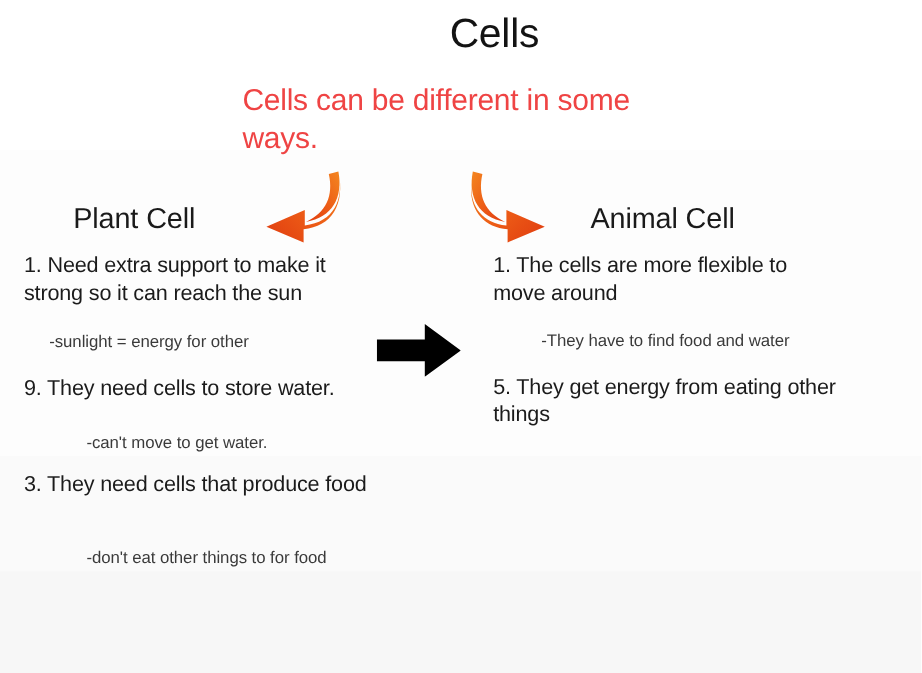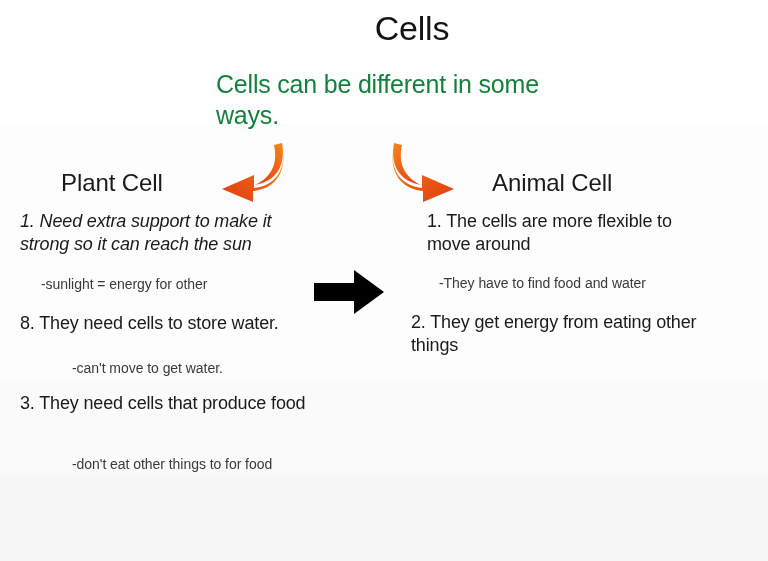--- a/index.html
+++ b/index.html
@@ -54,26 +54,26 @@
     text-align: center;
     font-size: 34px;
     line-height: 40px;
     color: #131313;
     letter-spacing: -0.2px;
     padding-left: 28px;
   }
 
   .subtitle {
     position: absolute;
-    left: 216px;
+    left: 202px;
     top: 69px;
     width: 330px;
     font-size: 25px;
     line-height: 31px;
-    color: #15803d;
+    color: #ef4444;
     letter-spacing: -0.2px;
   }
 
   
   .col-heading {
     position: absolute;
     font-size: 24px;
     line-height: 30px;
     color: #1a1a1a;
     letter-spacing: -0.1px;
@@ -97,29 +97,29 @@
     margin: 0;
   }
   .subpoint {
     font-size: 14px;
     line-height: 18px;
     color: #3a3a3a;
     letter-spacing: -0.05px;
     margin: 0;
   }
   
-  .col-left .p1   { margin-top: 0px; font-style: italic; }
+  .col-left .p1   { margin-top: 0px; }
   .col-left .s1   { margin-top: 19px; margin-left: 21px; }
   .col-left .p2   { margin-top: 19px; }
   .col-left .s2   { margin-top: 24px; margin-left: 52px; }
   .col-left .p3   { margin-top: 15px; }
   .col-left .s3   { margin-top: 40px; margin-left: 52px; }
   
-  .col-right .p1  { margin-top: 0px; margin-left: 16px; }
-  .col-right .s1  { margin-top: 18px; margin-left: 28px; }
+  .col-right .p1  { margin-top: 0px; }
+  .col-right .s1  { margin-top: 18px; margin-left: 40px; }
   .col-right .p2  { margin-top: 19px; }
 
   
   .curve-arrow {
     position: absolute;
     width: 80px;
     height: 62px;
   }
   .curve-arrow-left  { left: 208px; top: 141px; }
   .curve-arrow-right { left: 388px; top: 141px; }
@@ -180,25 +180,25 @@
     </svg>
   </div>
 
   <div class="col-heading heading-animal">Animal Cell</div>
 
   <div class="col-heading heading-plant">Plant Cell</div>
 
   <div class="col col-left">
     <p class="point p1">1. Need extra support to make it strong so it can reach the sun</p>
     <p class="subpoint s1">-sunlight = energy for other</p>
-    <p class="point p2">8. They need cells to store water.</p>
+    <p class="point p2">9. They need cells to store water.</p>
     <p class="subpoint s2">-can't move to get water.</p>
     <p class="point p3">3. They need cells that produce food</p>
     <p class="subpoint s3">-don't eat other things to for food</p>
   </div>
 
   <div class="col col-right">
     <p class="point p1">1. The cells are more flexible to move around</p>
     <p class="subpoint s1">-They have to find food and water</p>
-    <p class="point p2">2. They get energy from eating other things</p>
+    <p class="point p2">5. They get energy from eating other things</p>
   </div>
 
 </div>
 
 </body></html>

